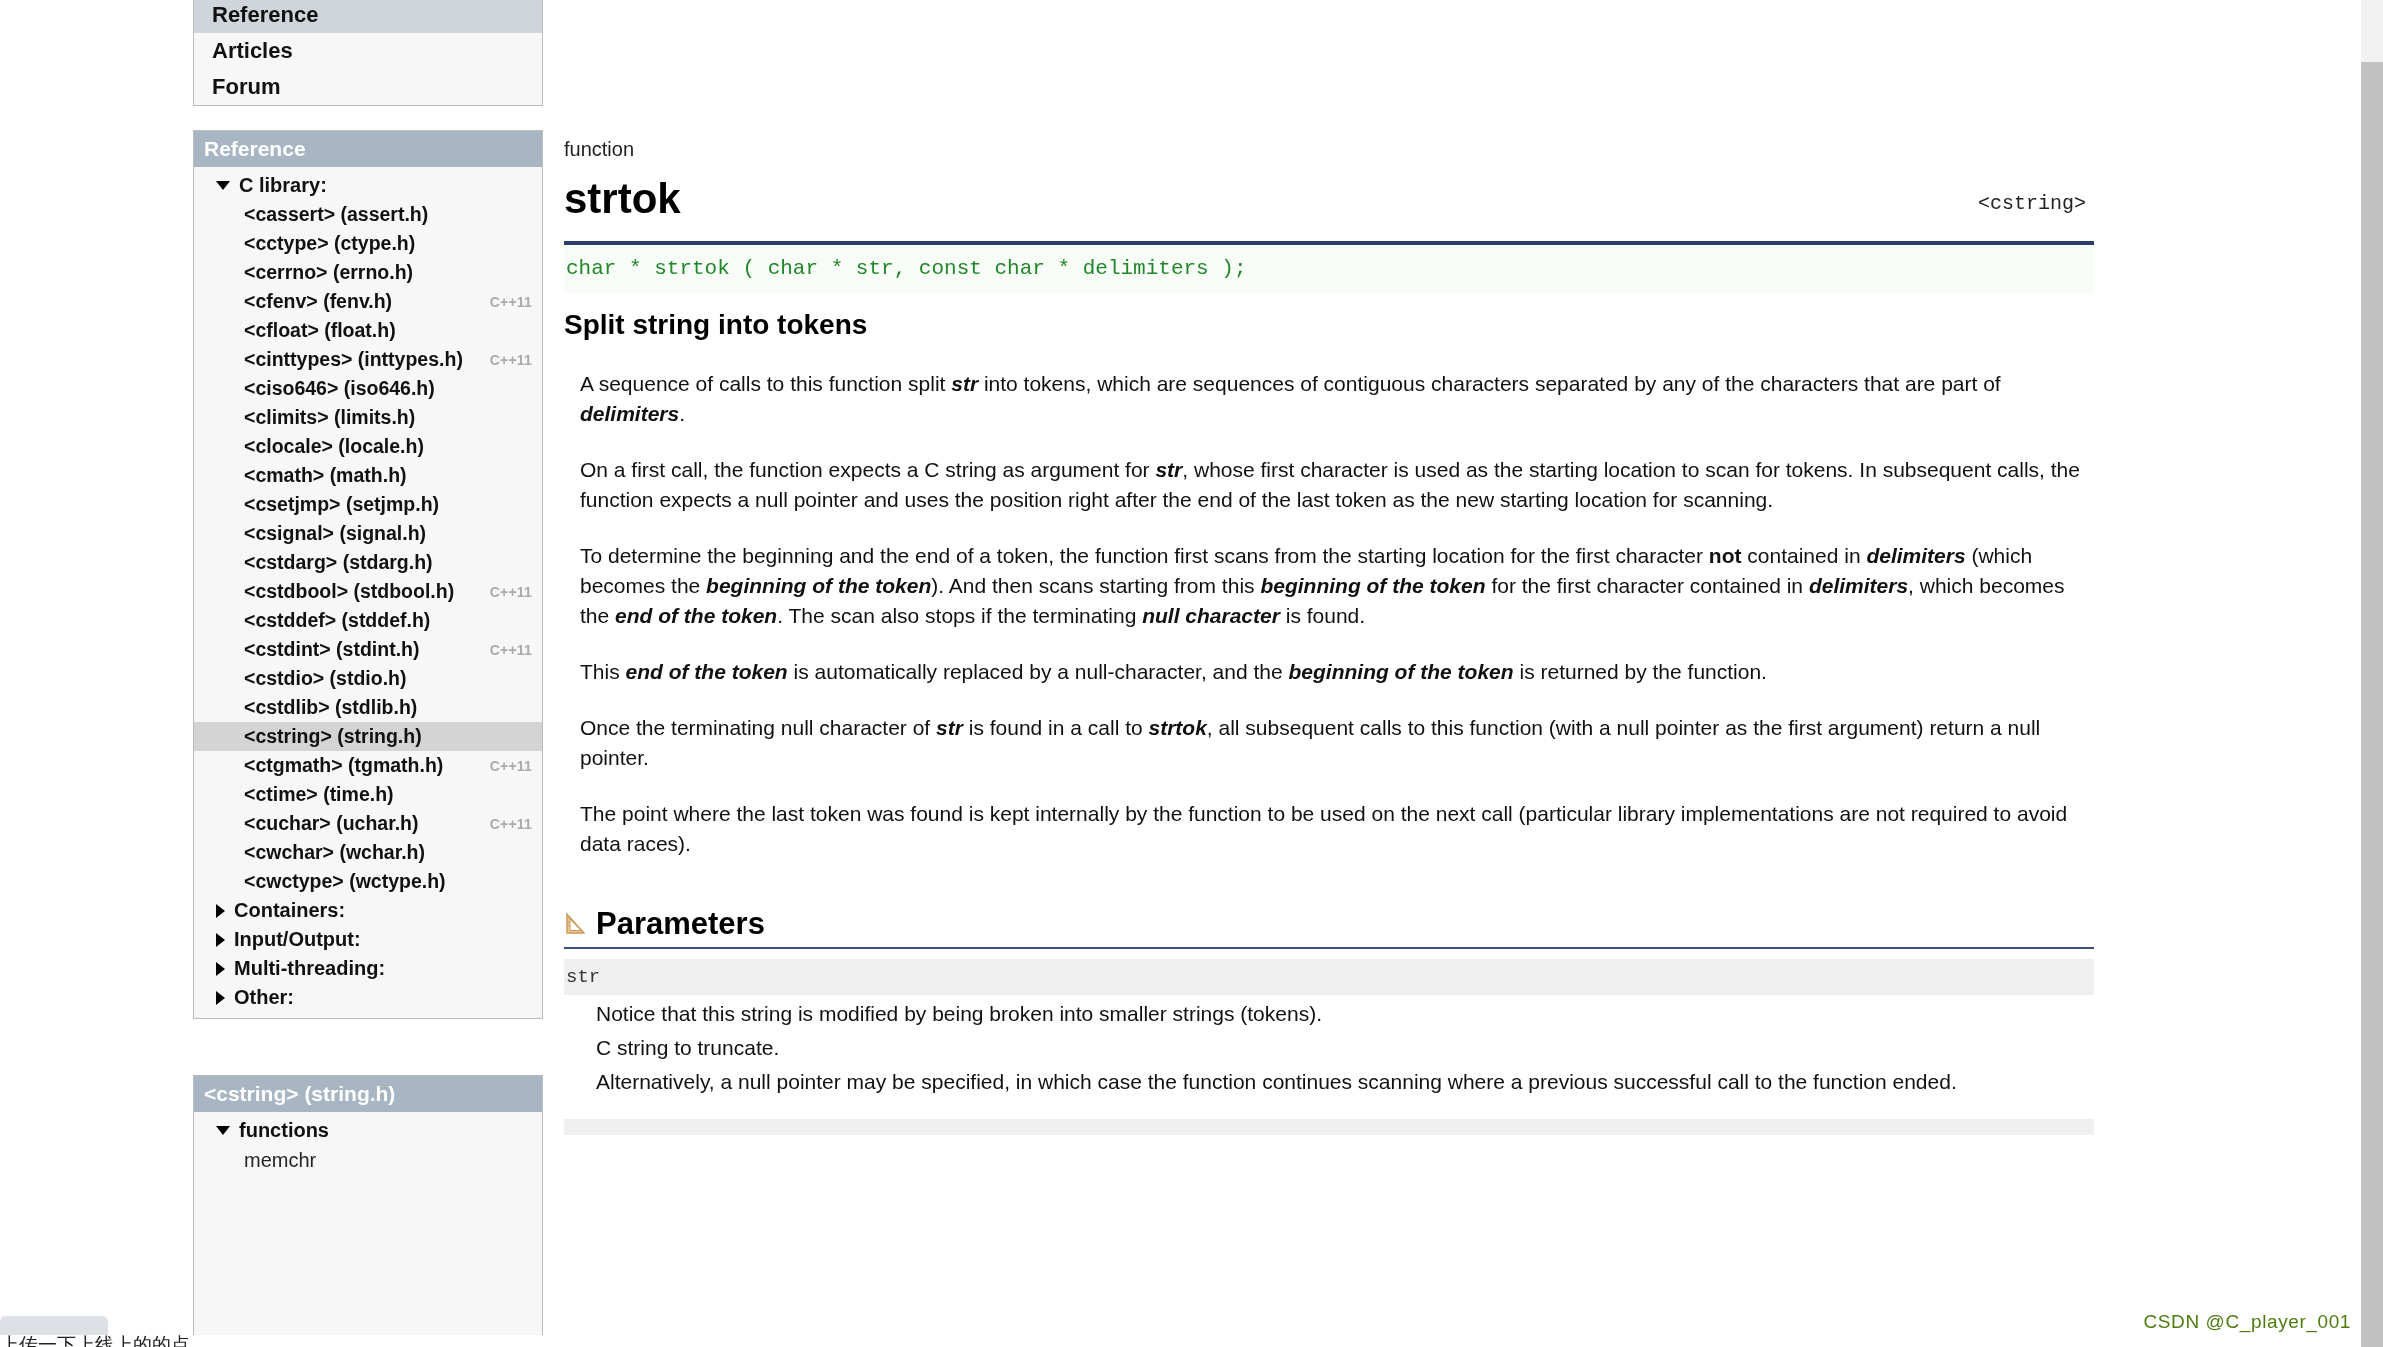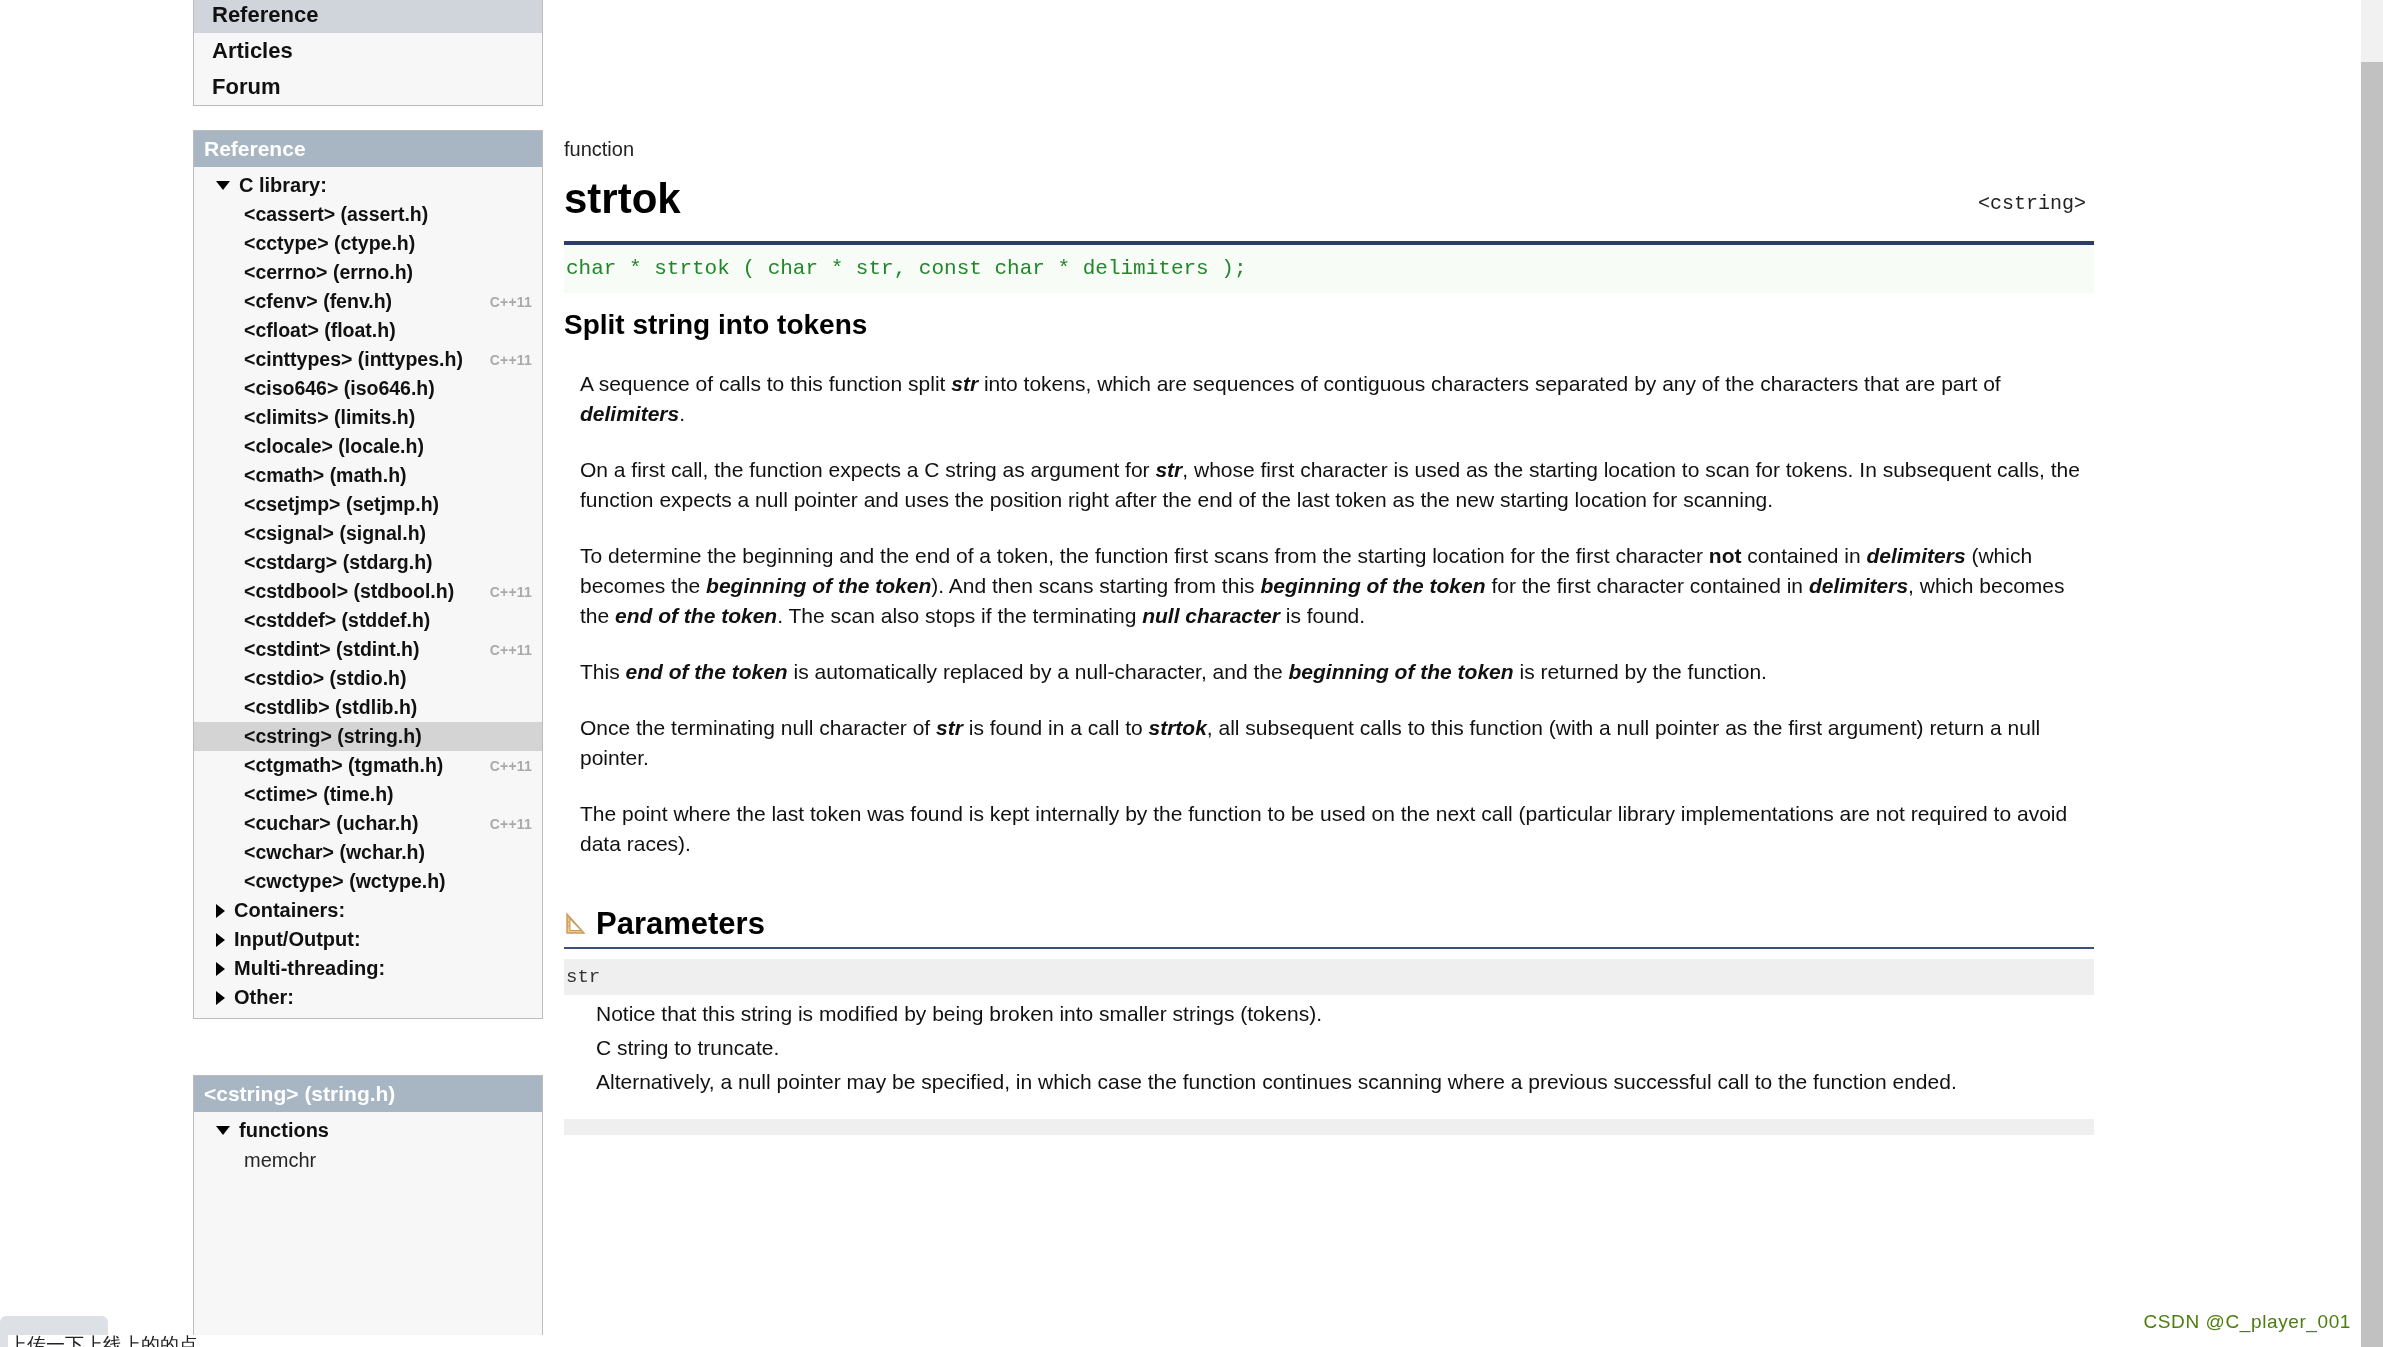--- a/index.html
+++ b/index.html
@@ -121,21 +121,21 @@
     color: #262626;
     padding-left: 50px;
     height: 30px;
     line-height: 30px;
     cursor: pointer;
   }
 
   
   #bottom-strip {
     position: absolute;
-    left: 8px;
+    left: 0;
     bottom: 0;
     width: 2360px;
     height: 12px;
     background: #ffffff;
     overflow: hidden;
     font-size: 19px;
     color: #222;
     line-height: 20px;
     white-space: nowrap;
   }

